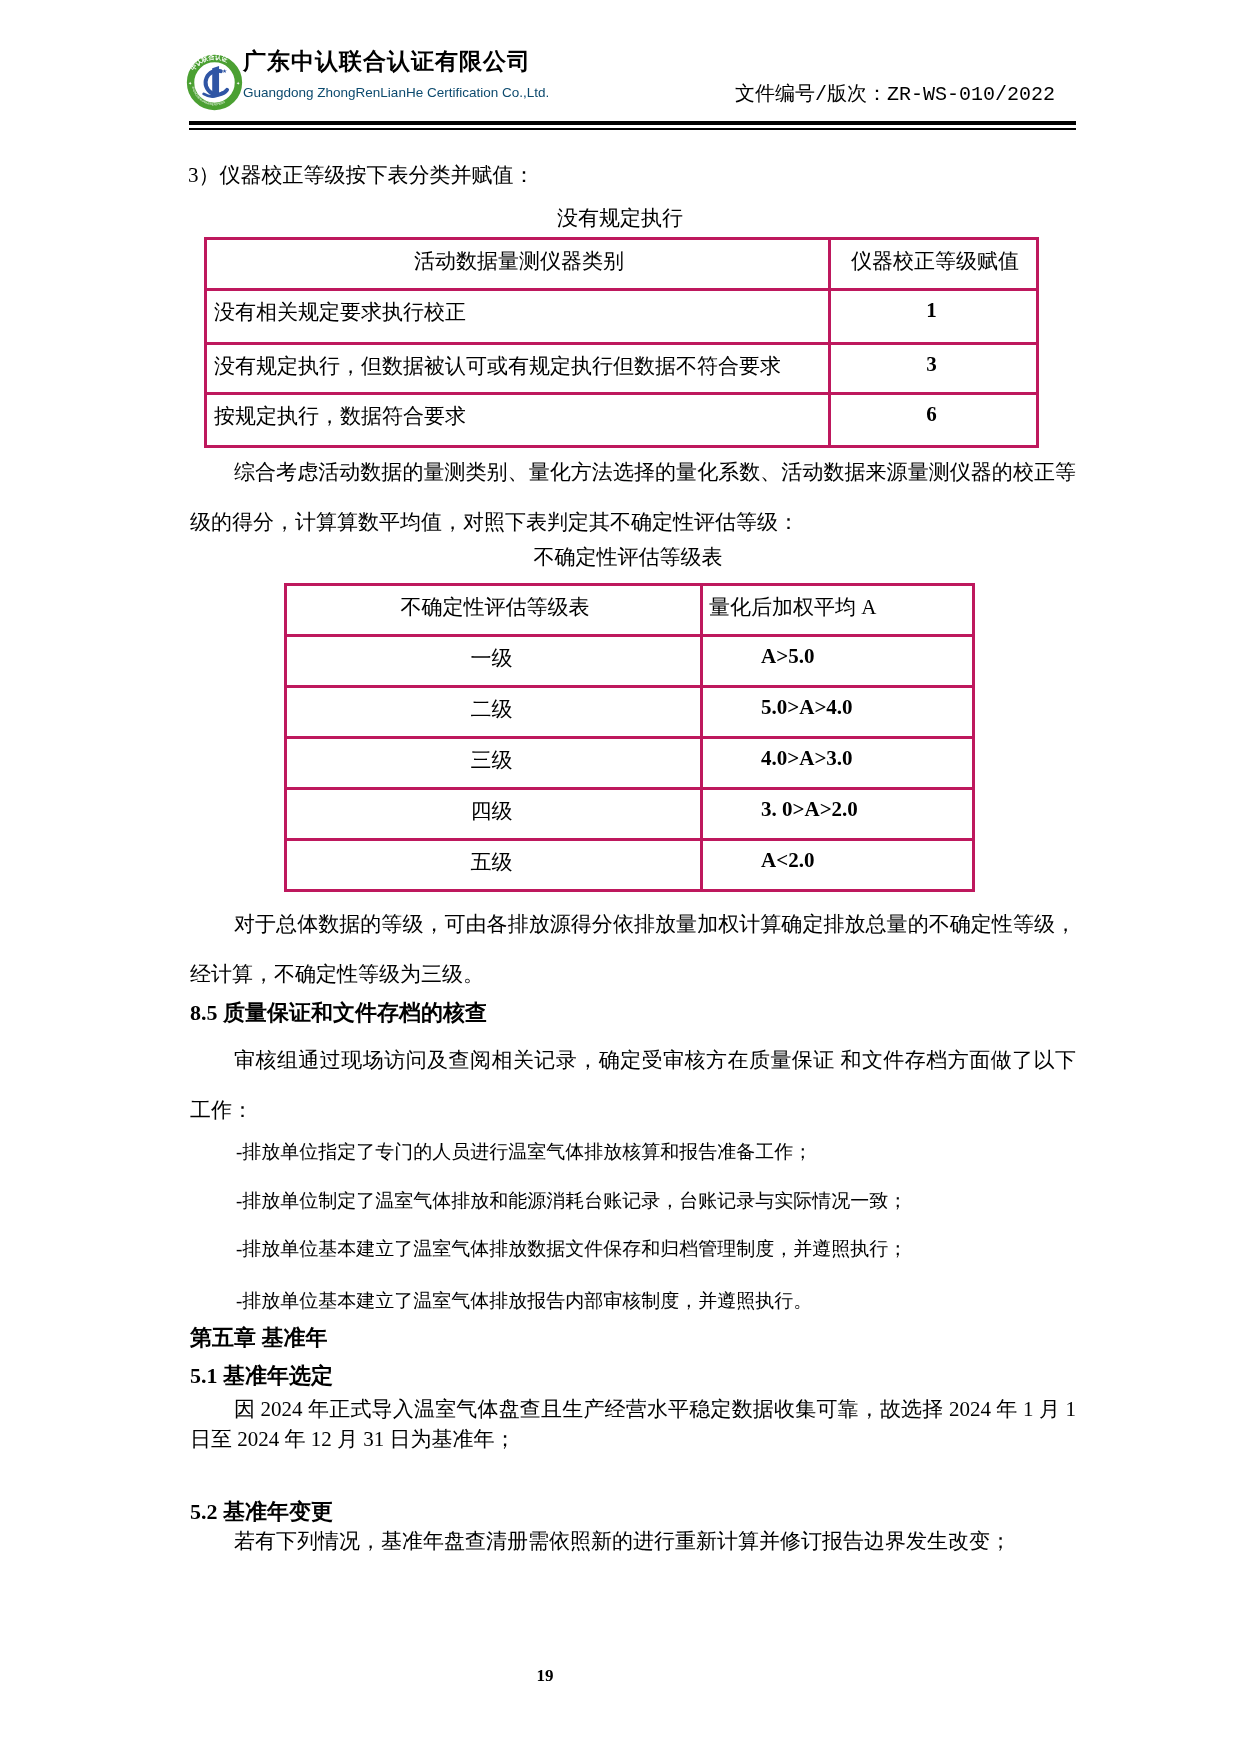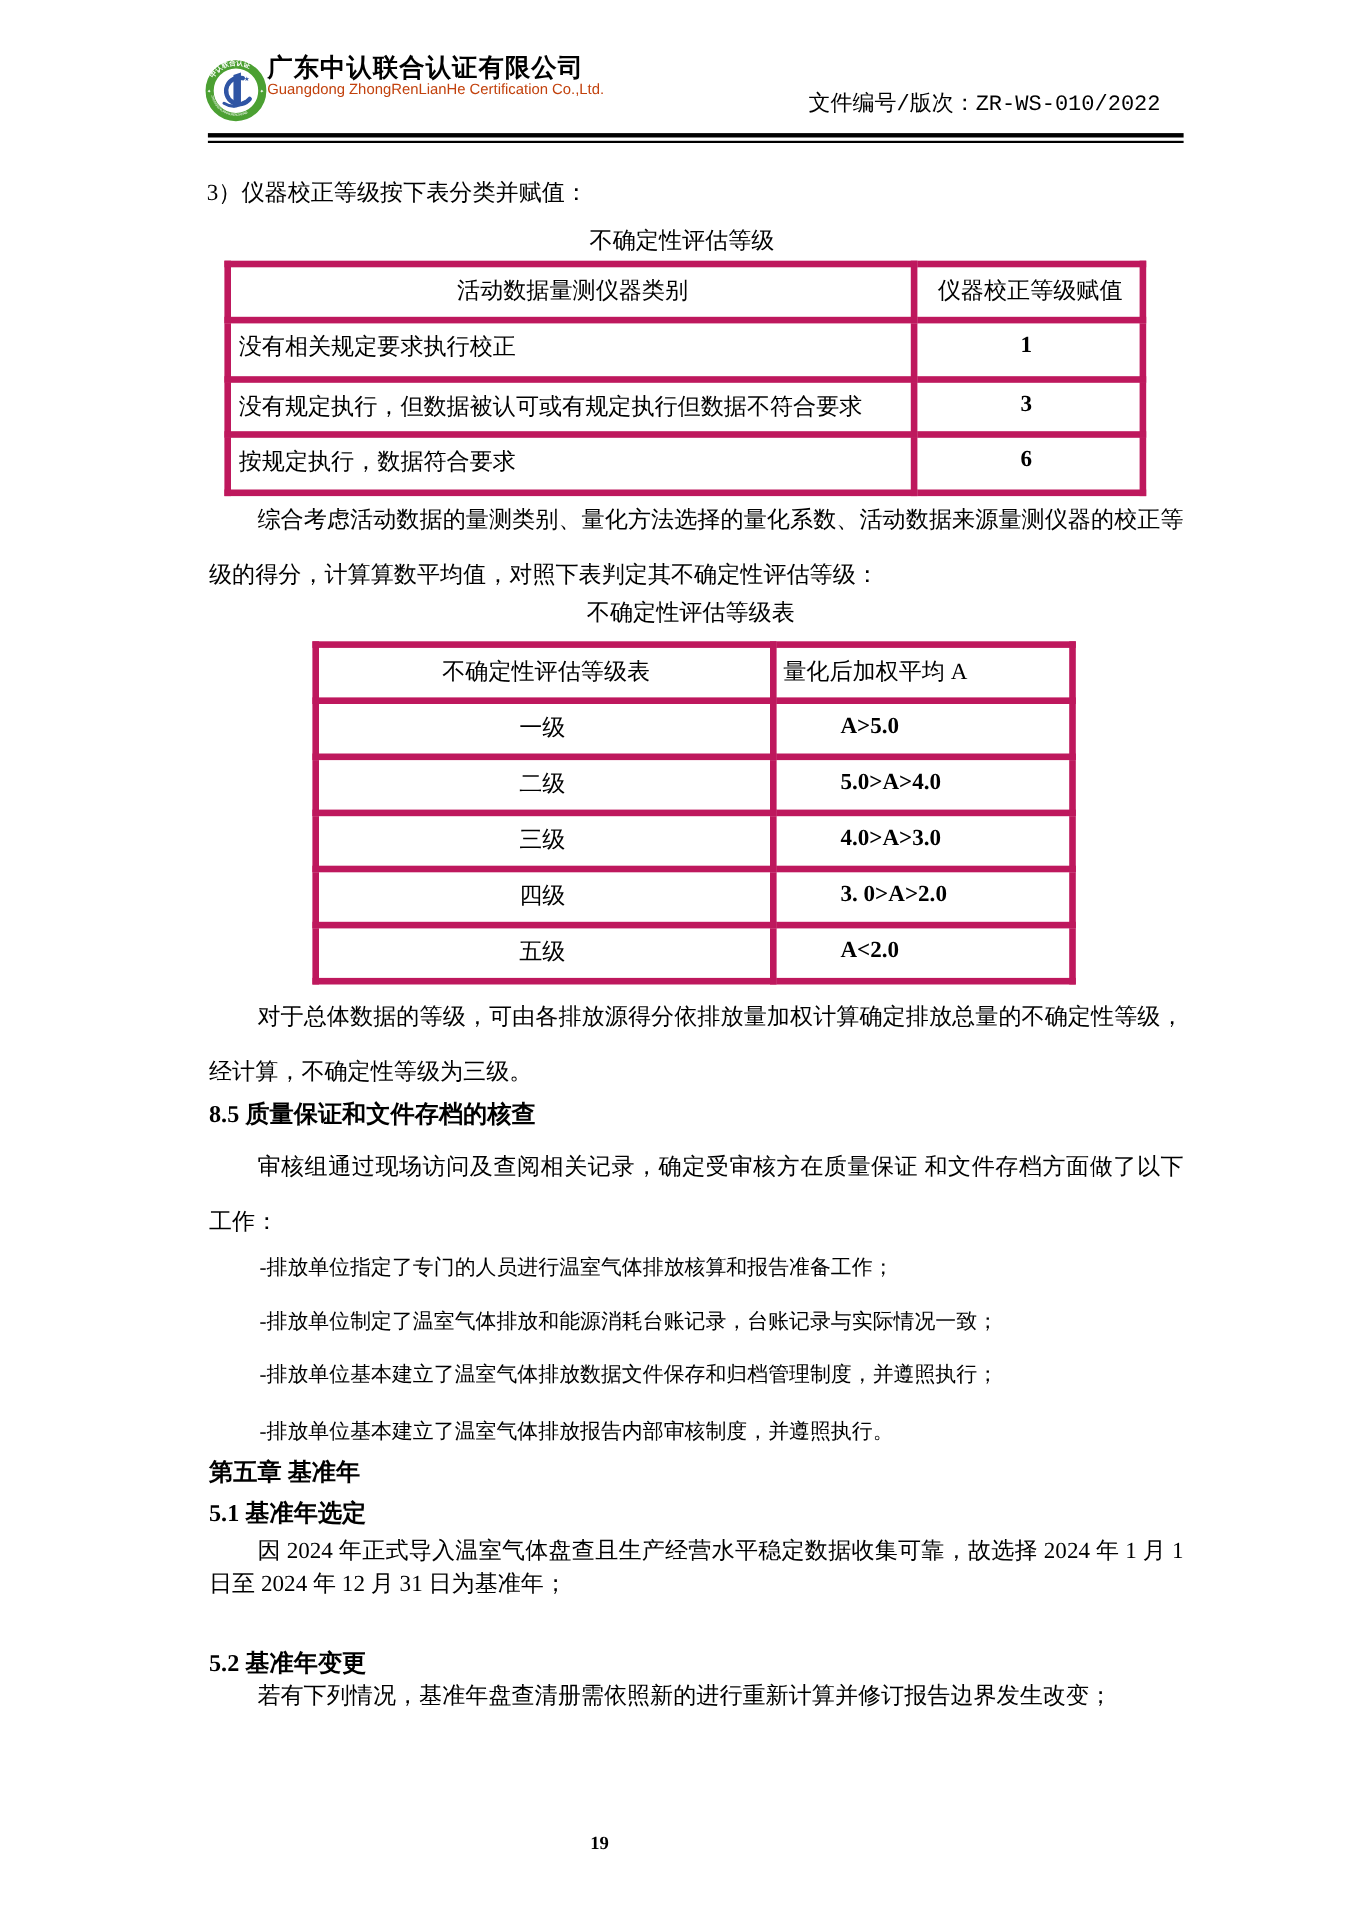--- a/index.html
+++ b/index.html
@@ -7,39 +7,39 @@
     position:relative; width:1241px; height:1754px; background:#fff;
     font-family:"Liberation Serif", serif; color:#000; overflow:hidden;
     margin:0 auto;
   }
   .abs { position:absolute; }
 
   
   .logo { left:186px; top:53px; width:57px; height:59px; }
   .co-zh { left:243px; top:46px; font-family:"Liberation Sans",sans-serif;
            font-weight:bold; font-size:23px; letter-spacing:1px; white-space:nowrap; }
-  .co-en { left:243px; top:73px; font-family:"Liberation Sans",sans-serif;
-           font-size:13.5px; color:#c2410c; white-space:nowrap; }
+  .co-en { left:243px; top:85px; font-family:"Liberation Sans",sans-serif;
+           font-size:13.5px; color:#0c4a6e; white-space:nowrap; }
   .doc-code { top:80px; right:186px; font-size:20px;
               font-family:"Liberation Mono", monospace; white-space:nowrap; }
   .rule { left:189px; top:121px; width:887px; height:3px;
           border-top:4px solid #000; border-bottom:2px solid #000; }
 
   
   .para { left:190px; width:886px; font-size:21px; line-height:50px;
           text-align:justify; text-indent:44px; }
   .tight { line-height:30px; }
   .hd { left:190px; font-weight:bold; font-size:22px; white-space:nowrap; }
   .intro { left:188px; top:161px; font-size:21px; white-space:nowrap; }
   .tbl-title { font-size:21px; text-align:center; }
   .bullet { left:236px; font-size:19px; white-space:nowrap; }
 
   
   table.t { position:absolute; border-collapse:collapse; table-layout:fixed; }
-  table.t td { border:6px solid #be185d; vertical-align:top;
+  table.t td { border:3px solid #be185d; vertical-align:top;
                font-size:21px; padding:7px 4px 0 7px; overflow:hidden; }
   .ctr { text-align:center; }
   .t1 { left:204px; top:237px; width:832px; }
   .t1 .h  { height:51px; } .t1 .r1 { height:54px;padding-left:20px; }
   .t1 .r2 { height:50px;margin-left:20px; } .t1 .r3 { height:53px; }
   .t1 td.val { text-align:center; font-weight:bold; padding-left:0; }
   .graytop td { border-top:3px solid #8d8d8d; }
   .t2 { left:284px; top:583px; width:688px; }
   .t2 tr { height:51px; }
   .t2 td.lvl { text-align:center; padding-left:0; }
@@ -74,21 +74,21 @@
     <path d="M31,70 Q 47,80 64,68" fill="none" stroke="#2f55a4" stroke-width="5" stroke-linecap="round"></path>
     <text x="63" y="34" font-size="10" fill="#2f55a4">★</text>
   </svg>
   <div class="abs co-zh">广东中认联合认证有限公司</div>
   <div class="abs co-en">Guangdong ZhongRenLianHe Certification Co.,Ltd.</div>
   <div class="abs doc-code">文件编号/版次：ZR-WS-010/2022</div>
   <div class="abs rule"></div>
 
   <div class="abs intro">3）仪器校正等级按下表分类并赋值：</div>
 
-  <div class="abs tbl-title" style="left:204px; top:204px; width:832px;">不确定性评估等级</div>
+  <div class="abs tbl-title" style="left:204px; top:204px; width:832px;">没有规定执行</div>
 
   <table class="t t1">
     <colgroup>
         <col style="width:624px">
         <col style="width:208px">
       </colgroup>
     <tbody>
       <tr class="h">
         <td class="ctr">活动数据量测仪器类别</td>
         <td class="ctr">仪器校正等级赋值</td>

